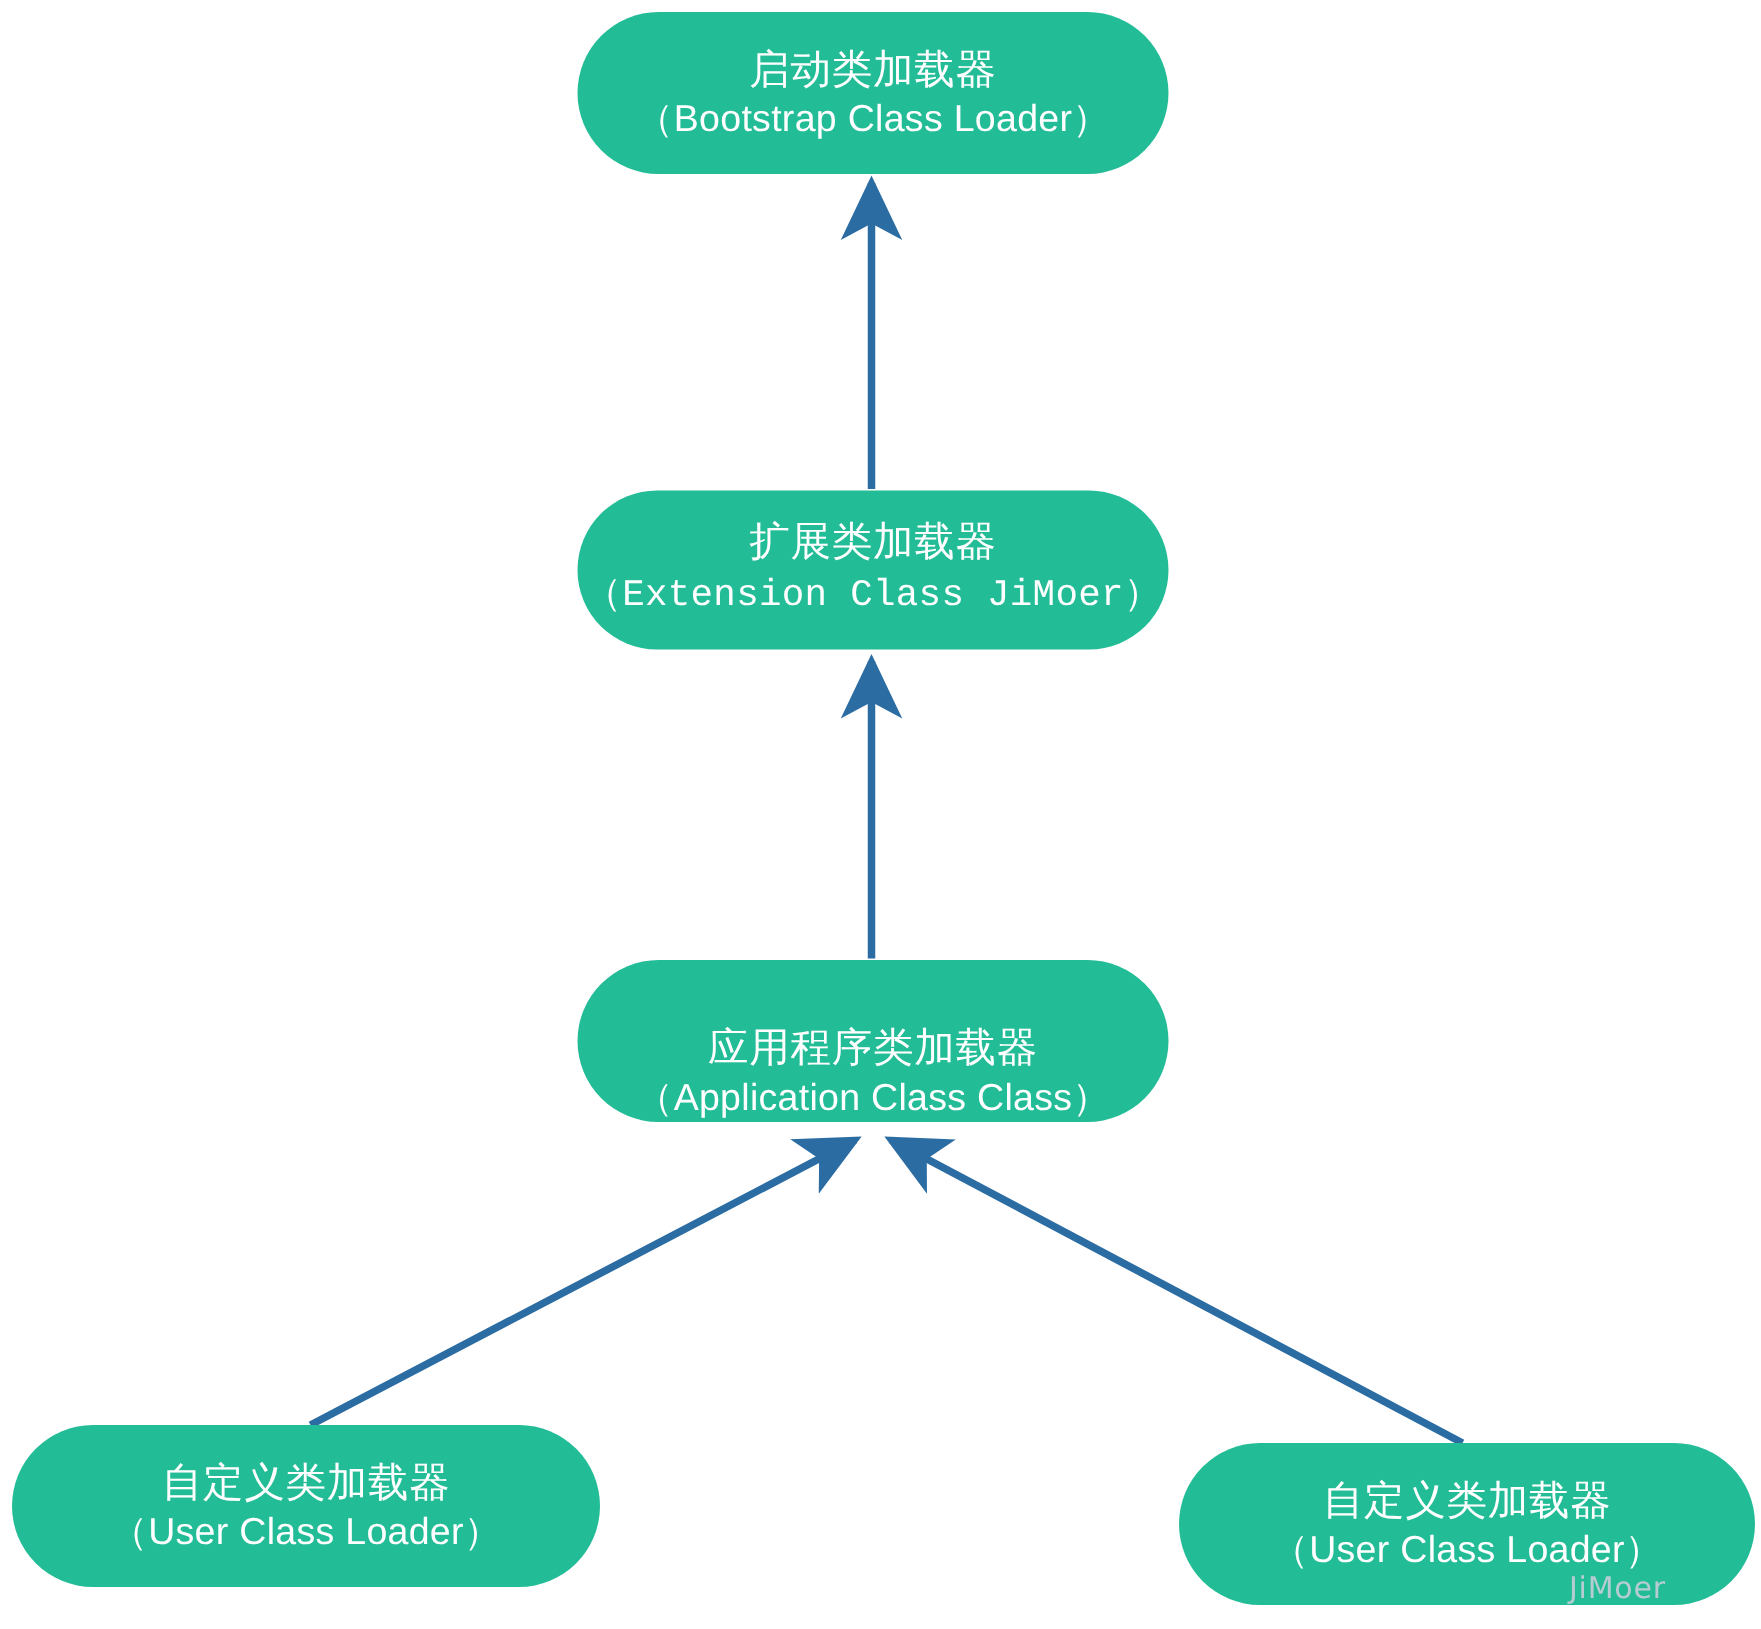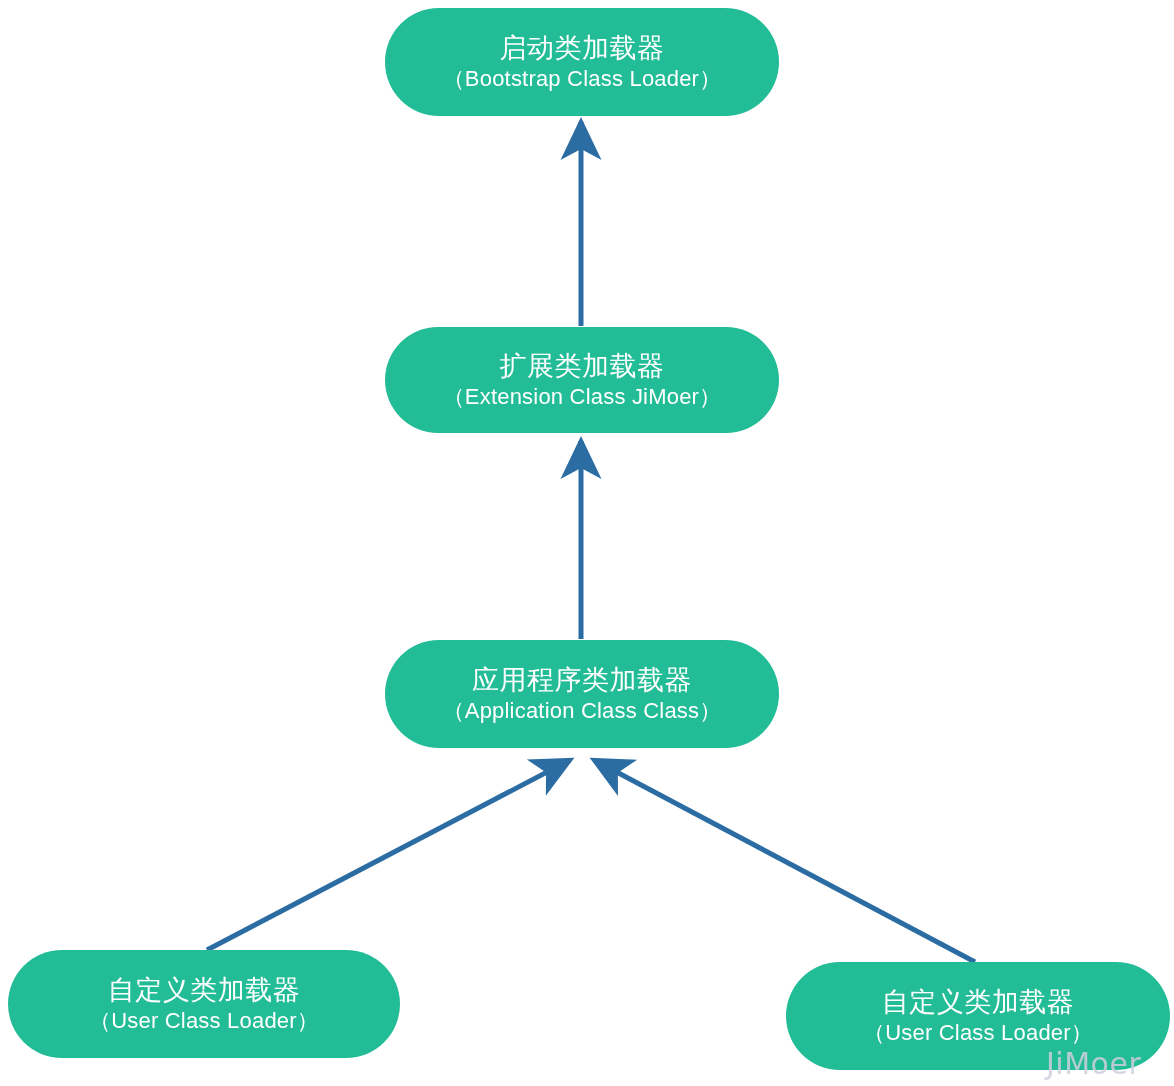--- a/index.html
+++ b/index.html
@@ -39,37 +39,37 @@
     line-height: 1.28;
     z-index: 2;
   }
   .node .line-cn {
     font-size: 27px;
     font-weight: 500;
     letter-spacing: 0.5px;
     white-space: nowrap;
   }
   .node .line-en {
-    font-size: 22px;
+    font-size: 25px;
     font-weight: 400;
     letter-spacing: 0.2px;
     white-space: nowrap;
   }
   
   #node-bootstrap   { left: 385px; top: 8px;   width: 394px; height: 108px; text-align: right; }
-  #node-extension   { left: 385px; top: 327px; width: 394px; height: 106px; }
-  #node-application { left: 385px; top: 640px; width: 394px; height: 108px; }
+  #node-extension   { left: 385px; top: 327px; width: 394px; height: 106px; font-family: Liberation Mono, monospace; }
+  #node-application { left: 385px; top: 640px; width: 394px; height: 108px; justify-content: flex-end; }
   #node-user-left   { left: 8px;   top: 950px; width: 392px; height: 108px; }
   #node-user-right  { left: 786px; top: 962px; width: 384px; height: 108px; }
 
   #watermark {
     position: absolute;
     left: 1046px;
     top: 1046px;
-    font-size: 30px;
+    font-size: 20px;
     color: #cfcfdd;
     opacity: 0.85;
     letter-spacing: 0.5px;
     z-index: 3;
     white-space: nowrap;
     font-family: "DejaVu Sans", sans-serif;
   }
 </style>
 </head>
 <body>

